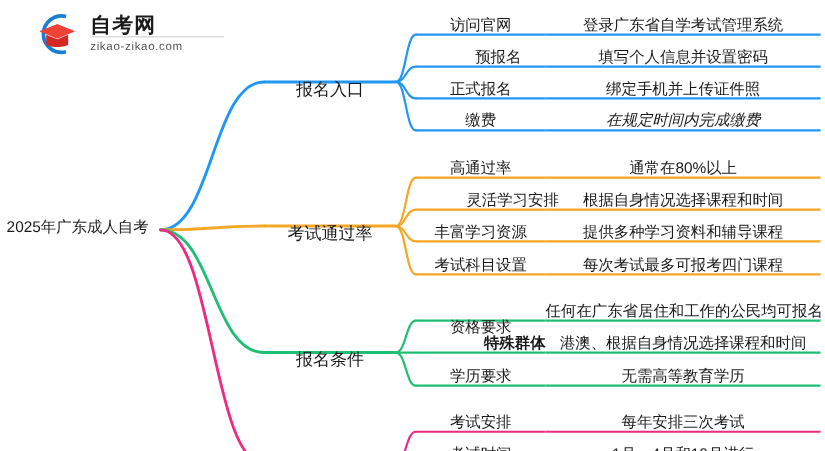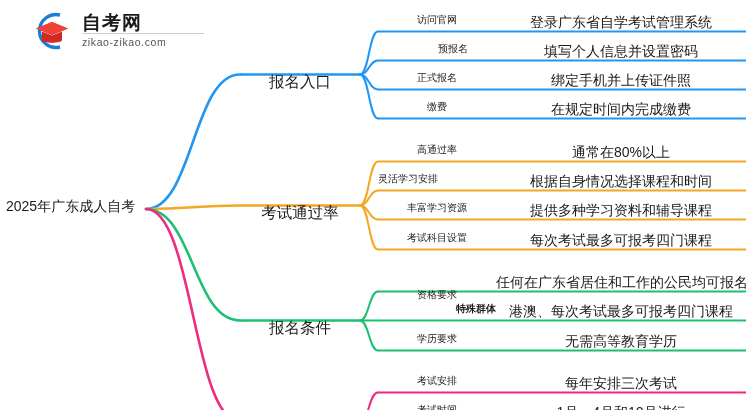--- a/index.html
+++ b/index.html
@@ -18,21 +18,21 @@
     white-space:nowrap;
     color:#1a1a1a;
     line-height:1;
   }
   .root{
     font-size:14px;
     left:6px;top:199px;
     letter-spacing:0px;
   }
   .b1{font-size:15.5px;margin-top:16px;}
-  .b2{font-size:10px;}
+  .b2{font-size:14px;}
   .b3{font-size:14px;}
 
   .logo{
     position:absolute;left:30px;top:8px;
     width:175px;height:46px;
   }
   .logo-mark{position:absolute;left:0;top:2px;width:44px;height:42px;}
   .logo-text{
     position:absolute;left:52px;top:2px;
     font-size:19px;font-weight:bold;color:#1a1a1a;
@@ -120,35 +120,35 @@
   <div class="node root">2025年广东成人自考</div>
 
 <div class="node b1" style="top: 57.5px; left: 240px; text-align: center; width: 120px;">报名入口</div>
     <div class="node b2" style="top: 14.5px; left: 378px; text-align: center; width: 118px;">访问官网</div>
     <div class="node b3" style="top: 14.5px; left: 496px; text-align: center; width: 250px;">登录广东省自学考试管理系统</div>
     <div class="node b2" style="top: 43.5px; left: 394px; text-align: center; width: 118px;">预报名</div>
     <div class="node b3" style="top: 43.5px; left: 496px; text-align: center; width: 250px;">填写个人信息并设置密码</div>
     <div class="node b3" style="top: 72.5px; left: 496px; text-align: center; width: 250px;">绑定手机并上传证件照</div>
     <div class="node b2" style="top: 72.5px; left: 378px; text-align: center; width: 118px;">正式报名</div>
     <div class="node b2" style="top: 101.5px; left: 378px; text-align: center; width: 118px;">缴费</div>
-    <div class="node b3" style="top: 101.5px; left: 496px; text-align: center; width: 250px;">在规定时间内完成缴费</div>
+    <div class="node b3" style="top: 101.5px; left: 496px; text-align: center; width: 250px; font-style: italic;">在规定时间内完成缴费</div>
     <div class="node b1" style="top: 188.5px; left: 240px; text-align: center; width: 120px;">考试通过率</div>
     <div class="node b2" style="top: 144.5px; left: 378px; text-align: center; width: 118px;">高通过率</div>
     <div class="node b3" style="top: 144.5px; left: 496px; text-align: center; width: 250px;">通常在80%以上</div>
-    <div class="node b2" style="top: 173.5px; left: 378px; text-align: left; width: 118px;">灵活学习安排</div>
+    <div class="node b2" style="top: 173.5px; left: 390px; text-align: right; width: 118px;">灵活学习安排</div>
     <div class="node b3" style="top: 173.5px; left: 496px; text-align: center; width: 250px;">根据自身情况选择课程和时间</div>
     <div class="node b2" style="top: 202.5px; left: 378px; text-align: center; width: 118px;">丰富学习资源</div>
     <div class="node b3" style="top: 202.5px; left: 496px; text-align: center; width: 250px;">提供多种学习资料和辅导课程</div>
     <div class="node b2" style="top: 232.5px; left: 378px; text-align: center; width: 118px;">考试科目设置</div>
     <div class="node b3" style="top: 232.5px; left: 496px; text-align: center; width: 250px;">每次考试最多可报考四门课程</div>
     <div class="node b1" style="top: 303.5px; left: 240px; text-align: center; width: 120px;">报名条件</div>
     <div class="node b2" style="top: 274.5px; left: 378px; text-align: center; width: 118px; margin-top: 15px;">资格要求</div>
     <div class="node b3" style="top: 274.5px; left: 496px; text-align: right; width: 250px;">任何在广东省居住和工作的公民均可报名</div>
     <div class="node b2" style="top: 303.5px; left: 378px; text-align: right; width: 118px; font-weight: bold;">特殊群体</div>
-    <div class="node b3" style="top: 303.5px; left: 496px; text-align: center; width: 250px;">港澳、每次考试最多可报考四门课程</div>
+    <div class="node b3" style="top: 303.5px; left: 496px; text-align: center; width: 250px;">港澳、根据自身情况选择课程和时间</div>
     <div class="node b2" style="top: 333.5px; left: 378px; text-align: center; width: 118px;">学历要求</div>
     <div class="node b3" style="top: 333.5px; left: 496px; text-align: center; width: 250px;">无需高等教育学历</div>
     <div class="node b1" style="top: 404.5px; left: 240px; text-align: center; width: 120px;">一年考几次</div>
     <div class="node b2" style="top: 375.5px; left: 378px; text-align: center; width: 118px;">考试安排</div>
     <div class="node b3" style="top: 375.5px; left: 496px; text-align: center; width: 250px;">每年安排三次考试</div>
     <div class="node b2" style="top: 404.5px; left: 378px; text-align: center; width: 118px;">考试时间</div>
     <div class="node b3" style="top: 404.5px; left: 496px; text-align: center; width: 250px;">1月、4月和10月进行</div>
   </div>
 
 </body></html>

